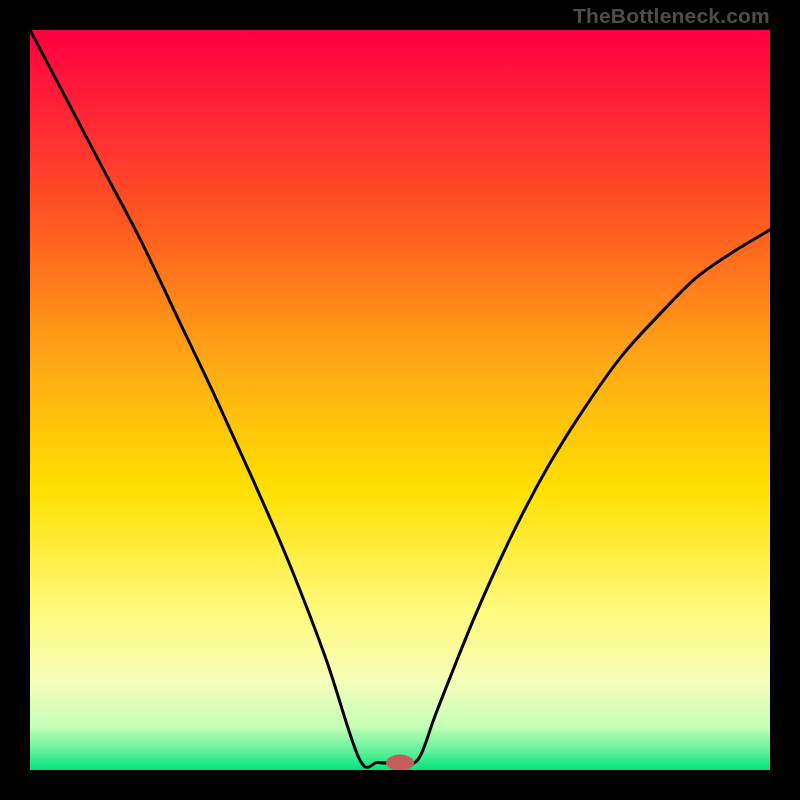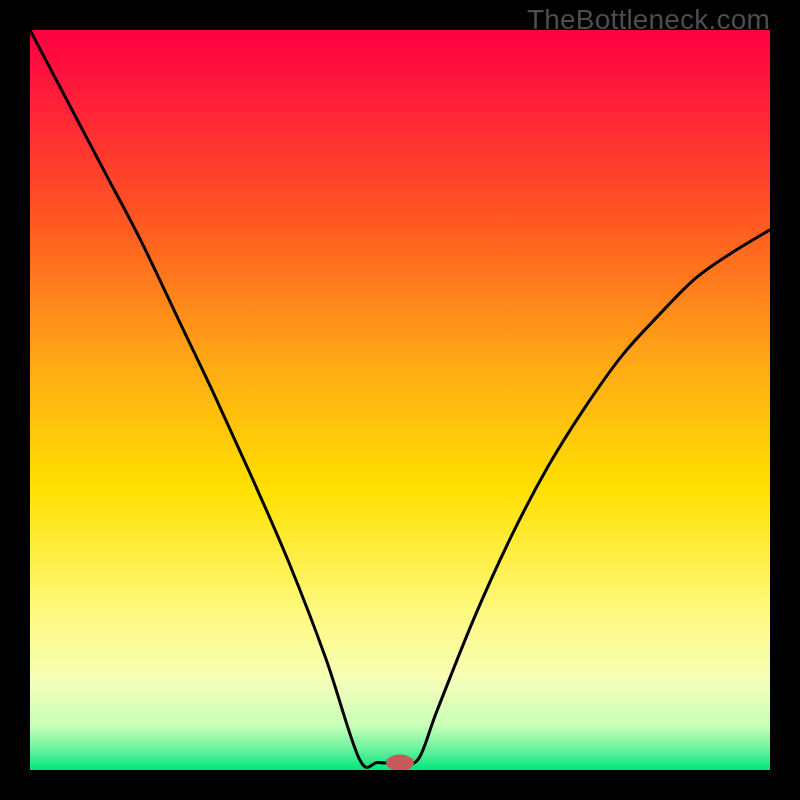--- a/index.html
+++ b/index.html
@@ -28,22 +28,22 @@
   .plot svg {
     display: block;
     width: 740px;
     height: 740px;
   }
   .watermark {
     position: absolute;
     top: 4px;
     right: 30px;
     color: #4d4d4d;
-    font-size: 28px;
-    font-weight: 400;
+    font-size: 21px;
+    font-weight: 700;
     letter-spacing: 0.2px;
     user-select: none;
   }
 </style>
 </head>
 <body>
 
 <div class="frame">
   <div class="watermark">TheBottleneck.com</div>
   <div class="plot">

